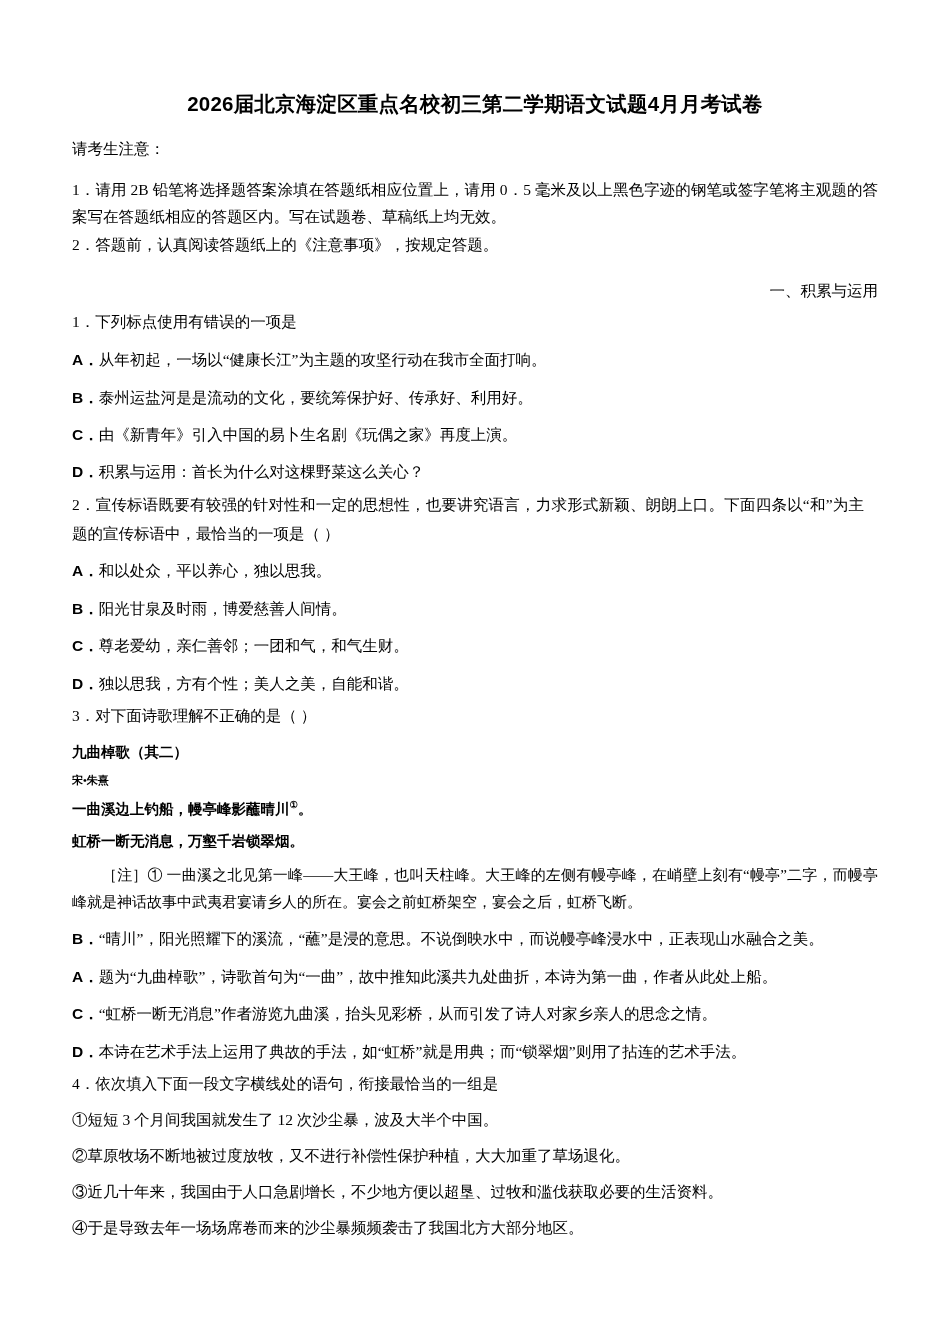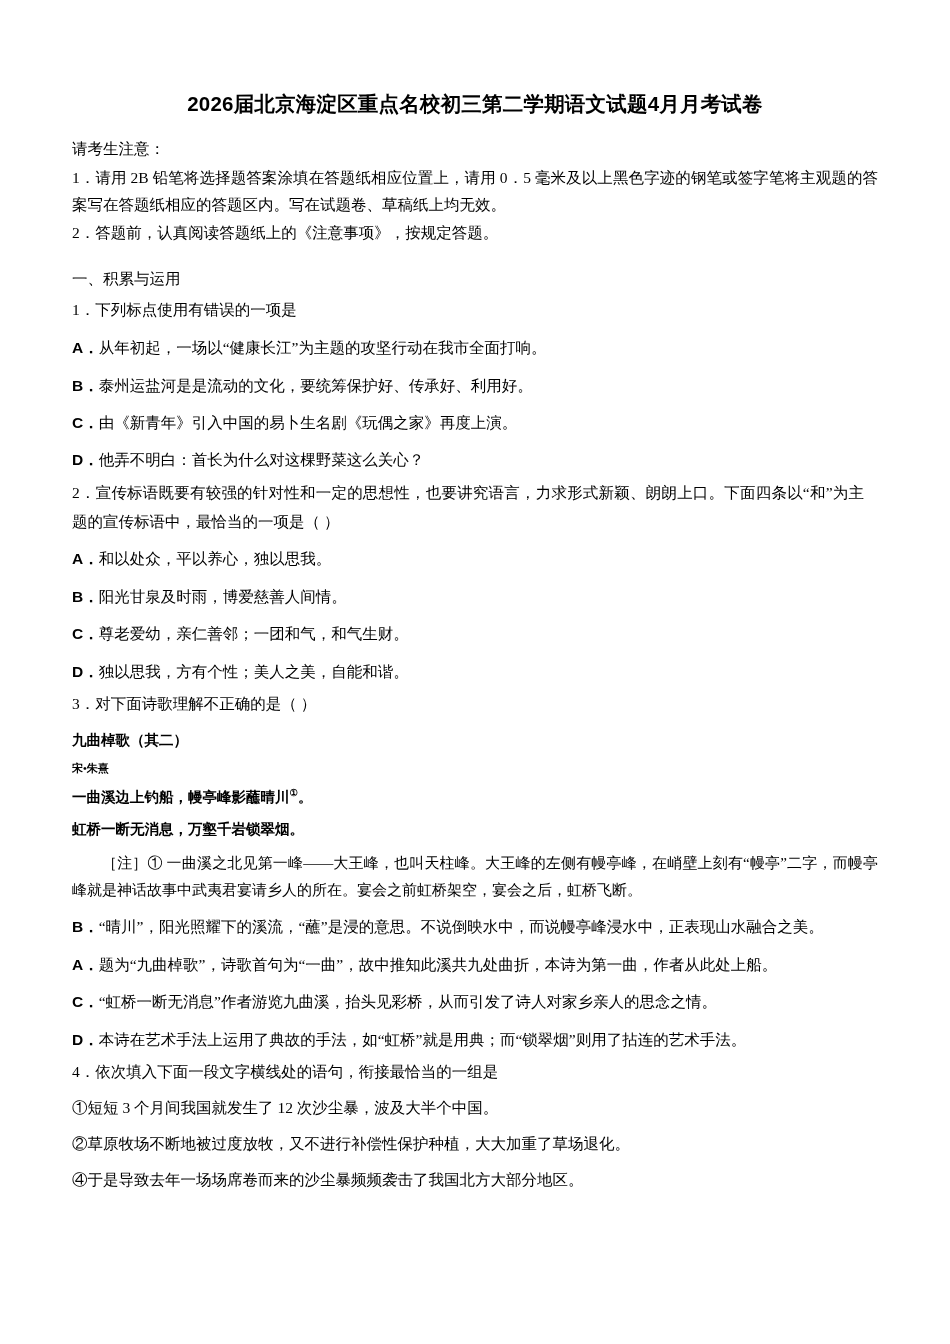--- a/index.html
+++ b/index.html
@@ -25,32 +25,33 @@
     font-weight: bold;
     font-size: 20.5px;
     text-align: center;
     letter-spacing: 0.2px;
     margin: 0 0 16px 0;
     line-height: 1.4;
   }
   .notice-head {
     font-size: 15.5px;
     line-height: 1.75;
-    margin: 0 0 2px 0;
+    margin: 0 0 14px 0;
   }
   .notice-line {
     font-size: 15.5px;
     line-height: 1.78;
     text-align: justify;
     margin: 0;
   }
   .section-title {
     font-size: 15.5px;
     line-height: 1.8;
     margin: 18px 0 0 0;
+    text-align: right;
   }
   .q-stem {
     font-size: 15.5px;
     line-height: 1.85;
     margin: 4px 14px 0 0;
     text-align: justify;
   }
   .opt {
     font-size: 15.5px;
     line-height: 1.9;
@@ -117,21 +118,21 @@
   <p class="opt">
     <span class="lbl">A．</span><span>从年初起，一场以“健康长江”为主题的攻坚行动在我市全面打响。</span>
   </p>
   <p class="opt">
     <span class="lbl">B．</span><span>泰州运盐河是是流动的文化，要统筹保护好、传承好、利用好。</span>
   </p>
   <p class="opt">
     <span class="lbl">C．</span><span>由《新青年》引入中国的易卜生名剧《玩偶之家》再度上演。</span>
   </p>
   <p class="opt">
-    <span class="lbl">D．</span><span>他弄不明白：首长为什么对这棵野菜这么关心？</span>
+    <span class="lbl">D．</span><span>积累与运用：首长为什么对这棵野菜这么关心？</span>
   </p>
 
   <p class="q-stem">2．宣传标语既要有较强的针对性和一定的思想性，也要讲究语言，力求形式新颖、朗朗上口。下面四条以“和”为主题的宣传标语中，最恰当的一项是（        ）</p>
   <p class="opt">
     <span class="lbl">A．</span><span>和以处众，平以养心，独以思我。</span>
   </p>
   <p class="opt">
     <span class="lbl">B．</span><span>阳光甘泉及时雨，博爱慈善人间情。</span>
   </p>
   <p class="opt">
@@ -158,15 +159,16 @@
   <p class="opt">
     <span class="lbl">C．</span><span>“虹桥一断无消息”作者游览九曲溪，抬头见彩桥，从而引发了诗人对家乡亲人的思念之情。</span>
   </p>
   <p class="opt">
     <span class="lbl">D．</span><span>本诗在艺术手法上运用了典故的手法，如“虹桥”就是用典；而“锁翠烟”则用了拈连的艺术手法。</span>
   </p>
 
   <p class="q-stem">4．依次填入下面一段文字横线处的语句，衔接最恰当的一组是</p>
   <p class="fill-item">①短短 3 个月间我国就发生了 12 次沙尘暴，波及大半个中国。</p>
   <p class="fill-item">②草原牧场不断地被过度放牧，又不进行补偿性保护种植，大大加重了草场退化。</p>
+  <p class="fill-item">③近几十年来，我国由于人口急剧增长，不少地方便以超垦、过牧和滥伐获取必要的生活资料。</p>
   <p class="fill-item">④于是导致去年一场场席卷而来的沙尘暴频频袭击了我国北方大部分地区。</p>
 
 </div>
 
 </body></html>

